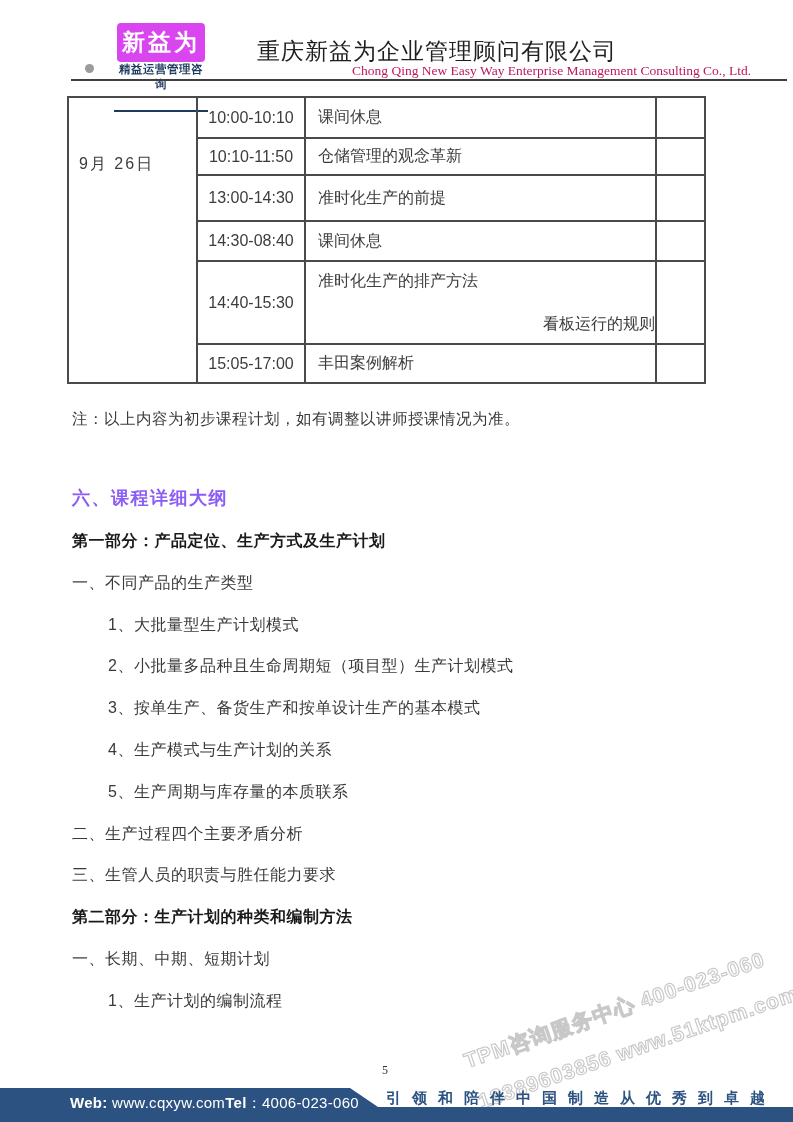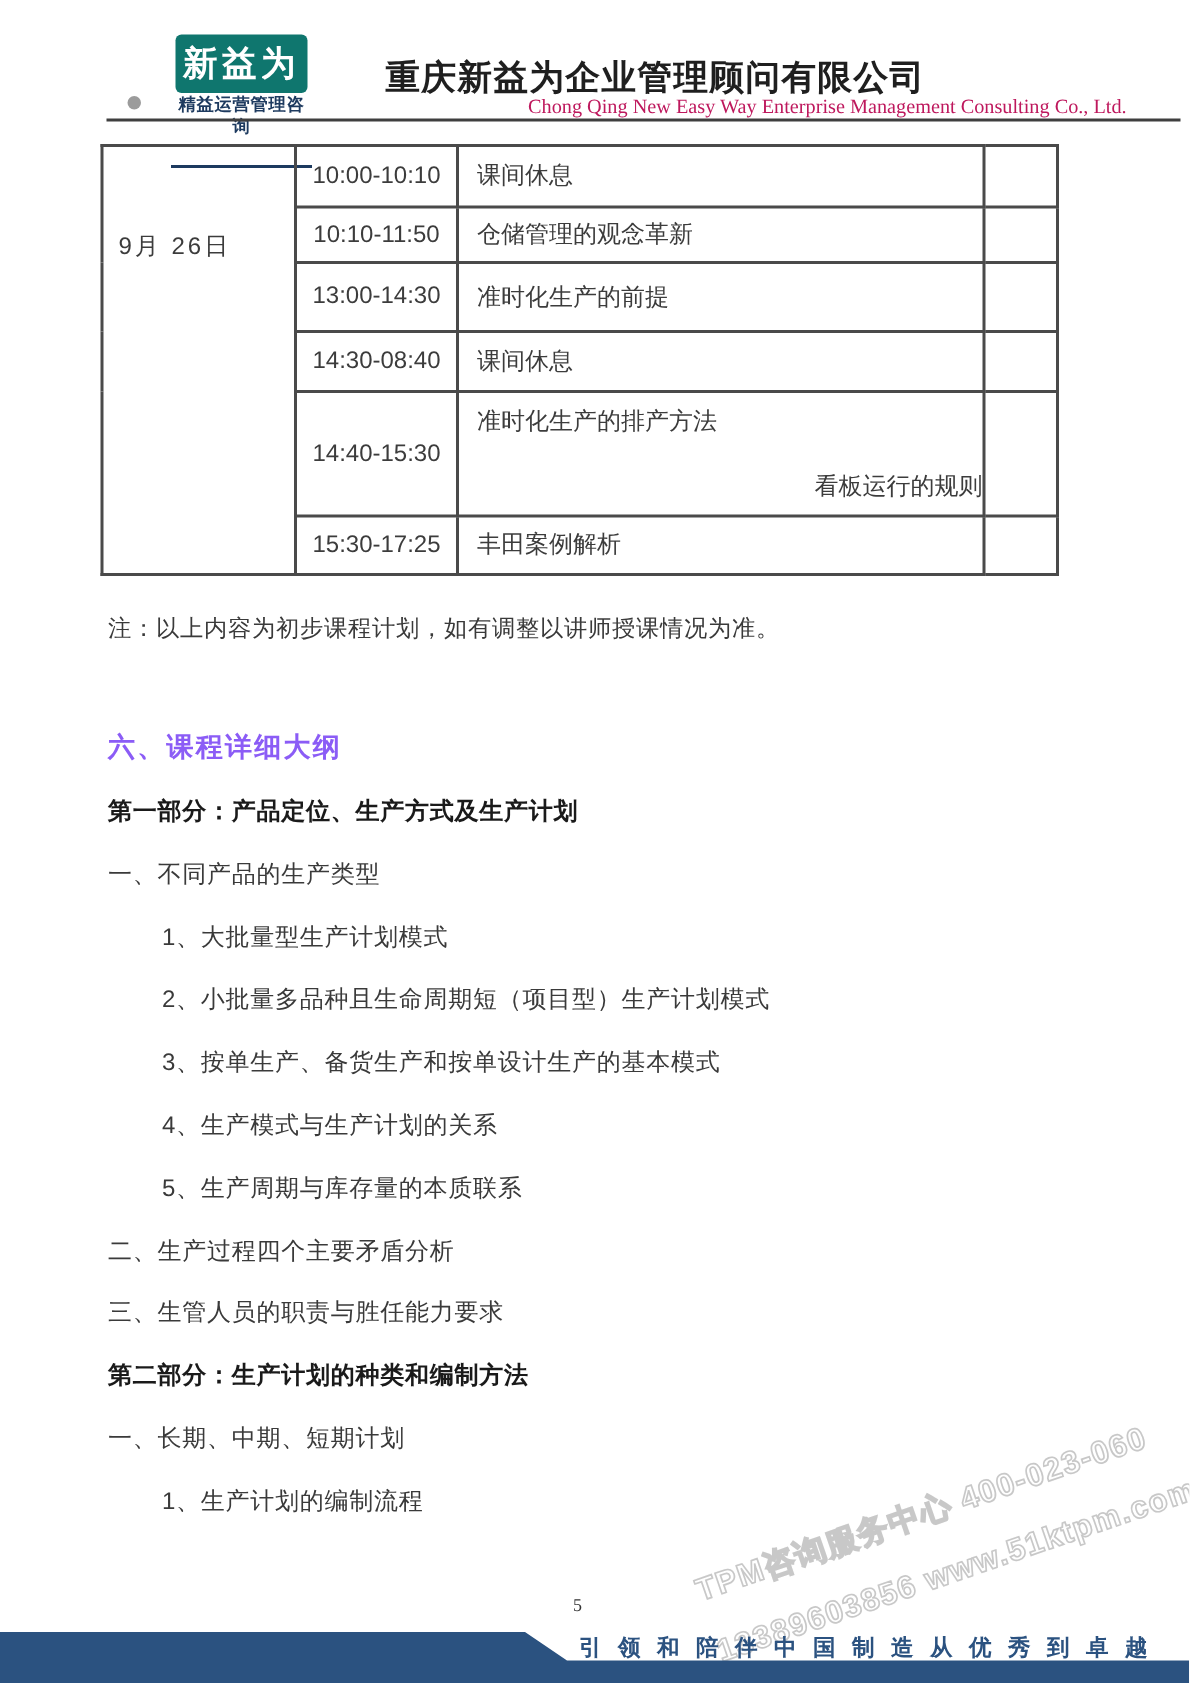--- a/index.html
+++ b/index.html
@@ -6,36 +6,36 @@
   .page{
     position:relative;
     width:793px;height:1122px;
     background:#ffffff;
     overflow:hidden;
     font-family:"Liberation Sans","DejaVu Sans",sans-serif;
   }
   
   .logo-box{
     position:absolute;left:117px;top:23px;width:88px;height:39px;
-    background:#0f766e;border-radius:4px;
+    background:#d946ef;border-radius:4px;
     color:#ffffff;font-weight:bold;font-size:23px;letter-spacing:3px;
     display:flex;align-items:center;justify-content:center;
   }
   .logo-sub{
     position:absolute;left:114px;top:62px;width:94px;
     color:#1d3a5f;font-weight:bold;font-size:11.5px;letter-spacing:0.5px;
     border-bottom:2px solid #1d3a5f;padding-bottom:18px;text-align:center;
   }
   .header-dot{
     position:absolute;left:85px;top:64px;width:9px;height:9px;
     border-radius:50%;background:#9b9b9b;
   }
   .company-cn{
     position:absolute;left:257px;top:36px;
-    color:#1f1f1f;font-weight:700;font-size:23px;letter-spacing:1px;
+    color:#1f1f1f;font-weight:400;font-size:23px;letter-spacing:1px;
     white-space:nowrap;
   }
   .company-en{
     position:absolute;left:352px;top:63px;
     color:#be185d;font-size:13.5px;
     font-family:"Liberation Serif","DejaVu Serif",serif;
     white-space:nowrap;
   }
   .header-rule{
     position:absolute;left:71px;top:79px;width:716px;height:2px;
@@ -147,21 +147,21 @@
     </tr>
     <tr class="r5">
       <td class="c-time">14:40-15:30</td>
       <td class="c-topic">
         <div>准时化生产的排产方法</div>
         <div class="topic-line2">看板运行的规则</div>
       </td>
       <td class="c-empty"></td>
     </tr>
     <tr class="r6">
-      <td class="c-time">15:30-17:25</td>
+      <td class="c-time">15:05-17:00</td>
       <td class="c-topic">丰田案例解析</td>
       <td class="c-empty"></td>
     </tr>
   </tbody>
     </table>
 
   <div class="note">注：以上内容为初步课程计划，如有调整以讲师授课情况为准。</div>
 
   <div class="section-heading">六、课程详细大纲</div>
   <div class="outline">
@@ -179,15 +179,18 @@
     <div class="o-line lvl2">1、生产计划的编制流程</div>
   </div>
 
   <div class="watermark">
     <div>TPM咨询服务中心 400-023-060</div>
     <div>13389603856 www.51ktpm.com</div>
   </div>
 
   <div class="page-number">5</div>
   <div class="footer-shape"></div>
+  <div class="footer-left">
+    <span class="seg-bold">Web:</span><span> www.cqxyw.com</span><span class="seg-bold">Tel</span><span>：4006-023-060</span>
+  </div>
   <div class="footer-slogan">引领和陪伴中国制造从优秀到卓越</div>
 
 </div>
 
 </body></html>

